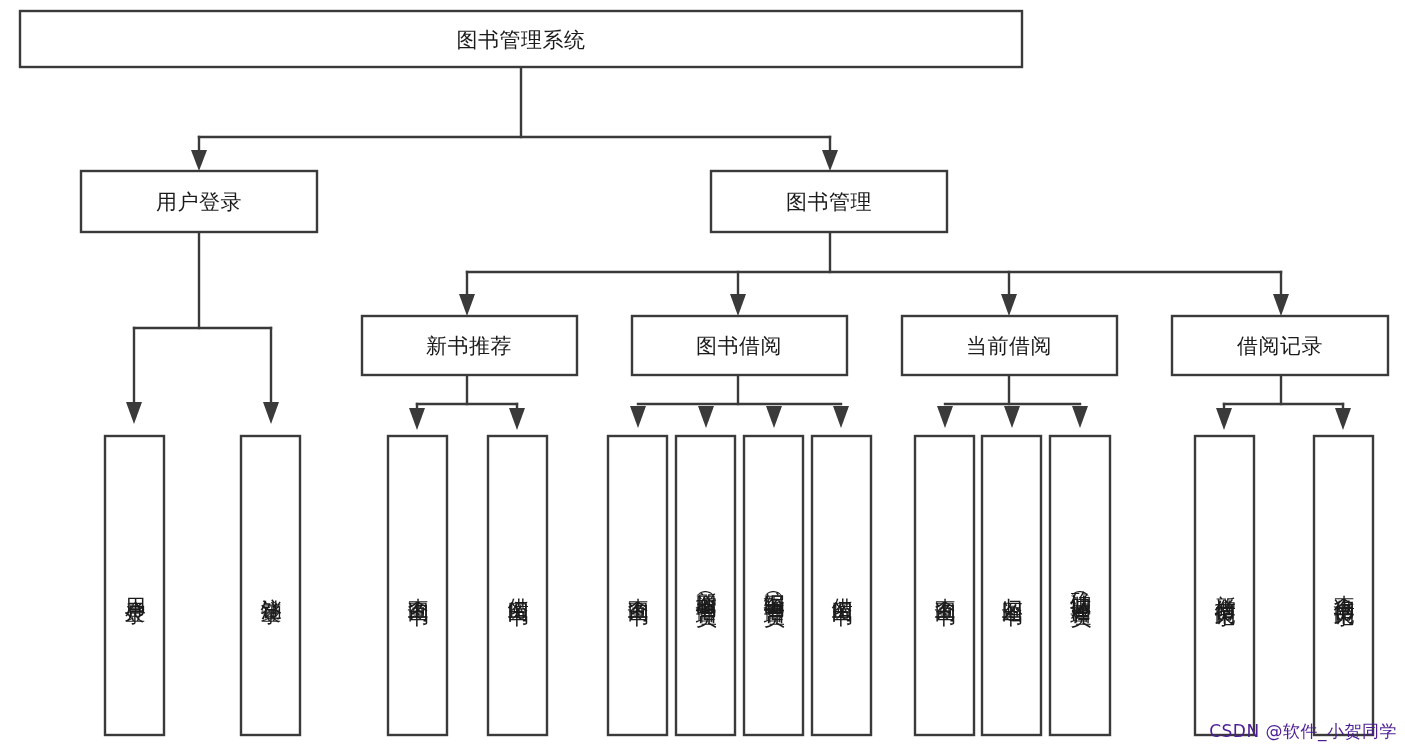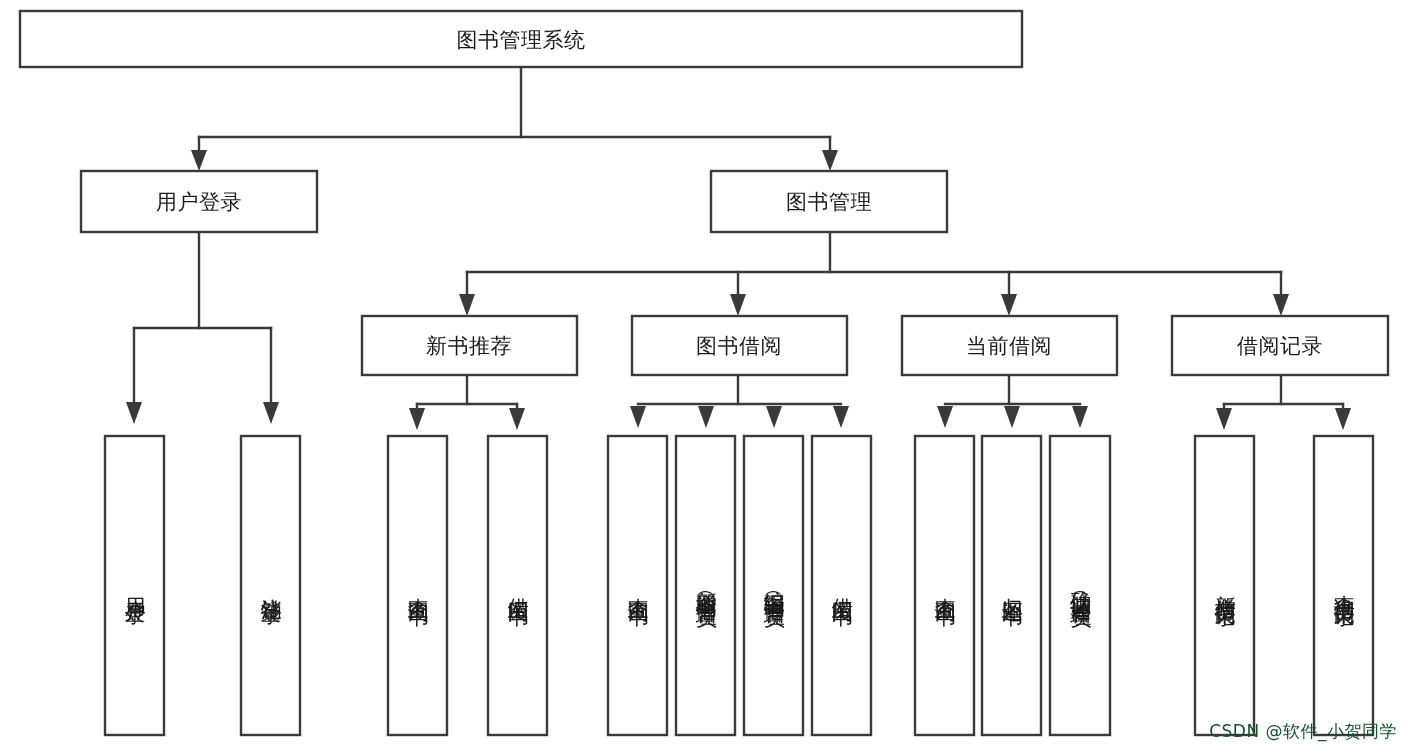--- a/index.html
+++ b/index.html
@@ -63,21 +63,21 @@
     font-size: 21px;
     line-height: 1.22;
     letter-spacing: 2.5px;
     white-space: nowrap;
     pointer-events: none;
   }
   .watermark {
     position: absolute;
     right: 8px;
     bottom: 4px;
-    color: #14532d;
+    color: #4c1d95;
     font-family: "DejaVu Sans", "Liberation Sans", sans-serif;
     font-size: 17px;
     letter-spacing: 0.5px;
     white-space: nowrap;
   }
 </style>
 </head>
 <body>
 
 <div id="diagram-root">

